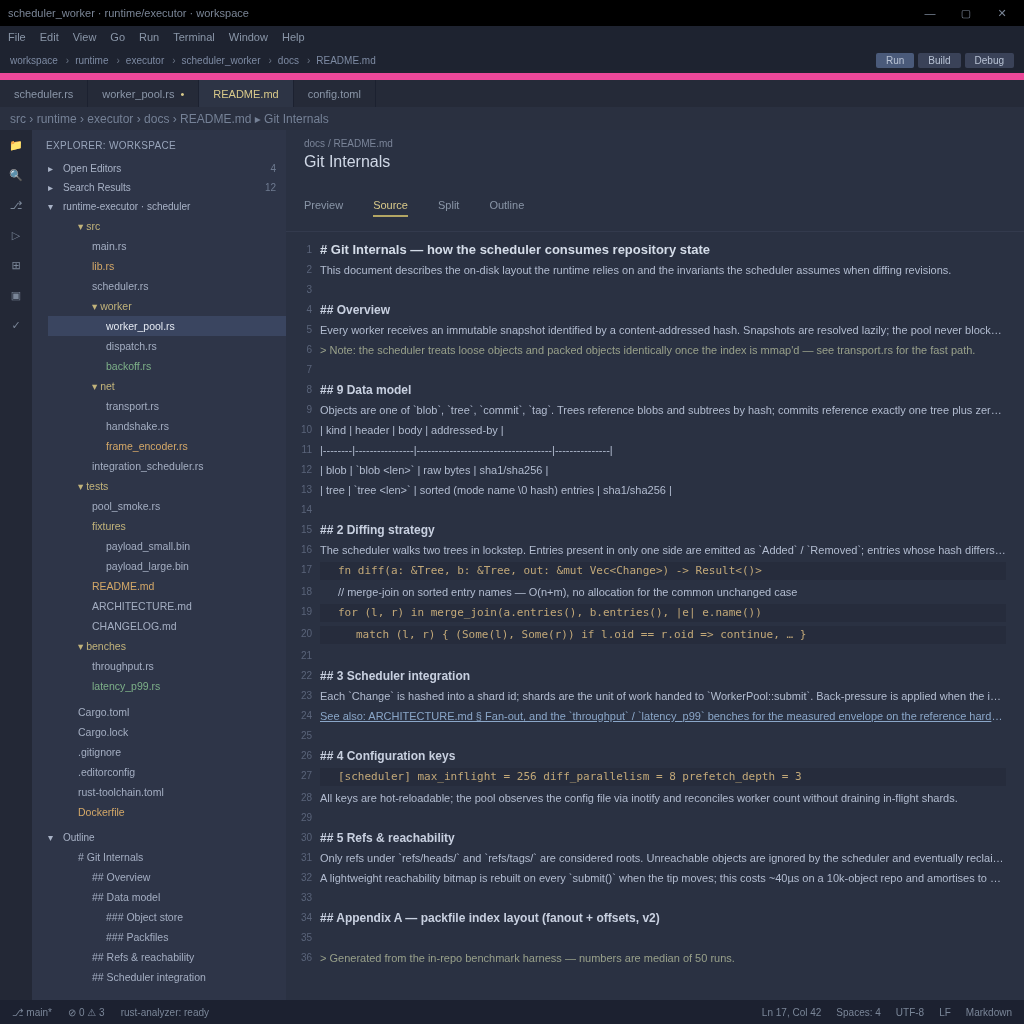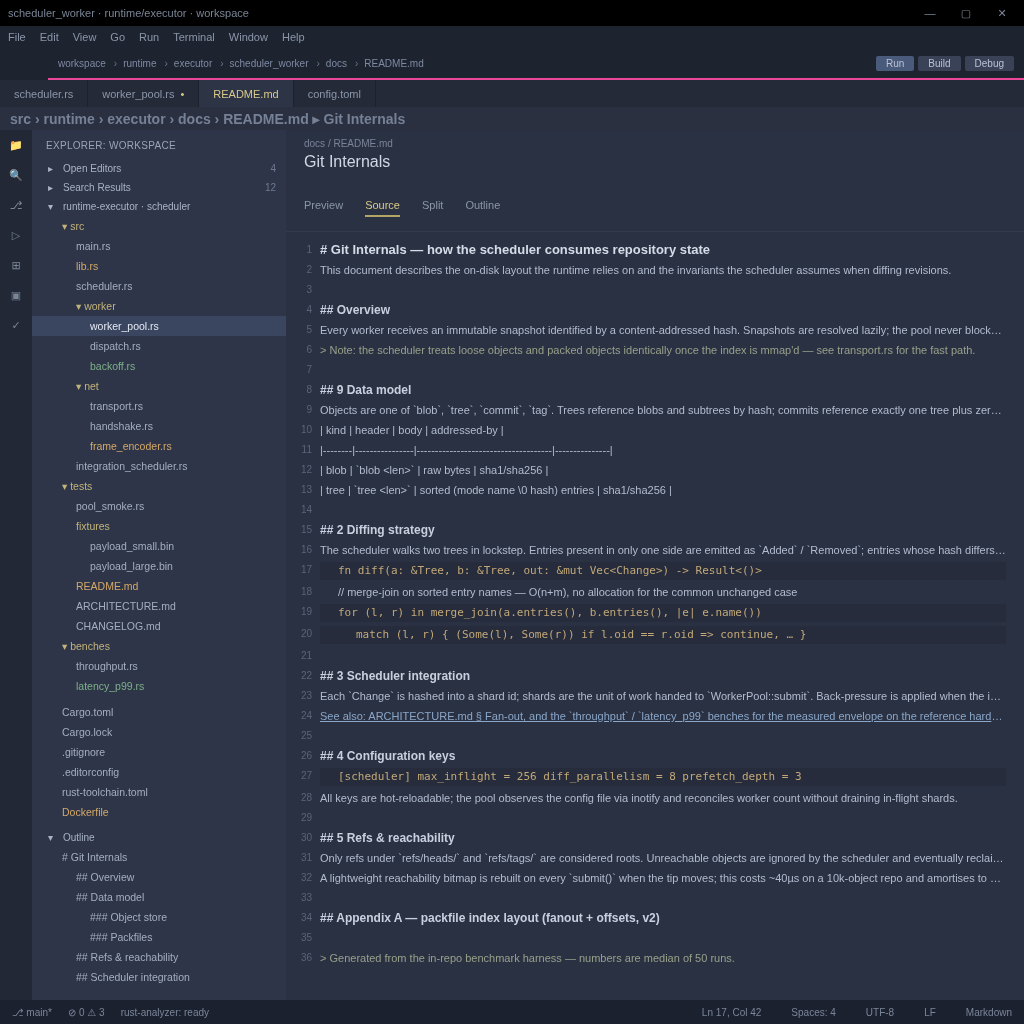--- a/index.html
+++ b/index.html
@@ -3,68 +3,68 @@
 <meta charset="utf-8">
 <style>
   * { margin: 0; padding: 0; box-sizing: border-box; font-family: 'Segoe UI', Tahoma, sans-serif; }
   html, body { width: 1024px; height: 1024px; overflow: hidden; background: #1e2330; color: #c0c8d4; font-size: 11px; }
   .titlebar { height: 26px; background: #000000; display: flex; align-items: center; padding: 5px 8px; }
   .titlebar .app-title { color: #7a8596; font-size: 11px; }
   .titlebar .right { margin-left: auto; display: flex; gap: 8px; }
   .win-btn { width: 28px; height: 20px; display: flex; align-items: center; justify-content: center; color: #7a8596; }
   .menubar { height: 22px; background: #1e2330; display: flex; align-items: center; padding: 0 8px; gap: 14px; }
   .menubar span { color: #8a96a8; font-size: 11px; cursor: default; }
-  .pathbar { height: 32px; background: #1e2330; border-bottom: 2px solid #ec4899; display: flex; align-items: center; padding: 0 10px; font-size: 10px; color: #6a7484; margin-left: 48px; }
+  .pathbar { height: 32px; background: #1e2330; border-bottom: 7px solid #ec4899; display: flex; align-items: center; padding: 0 10px; font-size: 10px; color: #6a7484; }
   .pathbar .crumb { margin-right: 8px; color: #7d8aa2; }
   .tabstrip { height: 28px; background: #252a38; display: flex; align-items: stretch; border-bottom: 1px solid #2a3040; }
   .tab { padding: 0 14px; display: flex; align-items: center; font-size: 11px; color: #8a96a8; border-right: 1px solid #1c2130; }
   .tab.active { background: #2d3445; color: #d8c98a; }
   .tab.dirty::after { content: '•'; margin-left: 6px; color: #d8c98a; }
-  .below-tabs { height: 22px; background: #2a3040; display: flex; align-items: center; padding: 0 10px; font-size: 14px; color: #758196; font-weight: bold; }
+  .below-tabs { height: 22px; background: #2a3040; display: flex; align-items: center; padding: 0 10px; font-size: 12px; color: #758196; }
   .main { display: flex; height: calc(1024px - 26px - 22px - 32px - 28px - 22px - 24px); }
   .activity { width: 32px; background: #232836; display: flex; flex-direction: column; align-items: center; padding-top: 6px; gap: 12px; }
   .activity .aicon { width: 18px; height: 18px; display: flex; align-items: center; justify-content: center; color: #7a8698; }
   .activity .aicon.active { color: #e0e6f0; }
   .sidebar { width: 254px; background: #2e3548; overflow-y: auto; padding: 6px 0 20px 0; }
   .sidebar::-webkit-scrollbar { width: 10px; }
   .sidebar::-webkit-scrollbar-thumb { background: #3a4258; }
   .side-title { font-size: 10px; color: #98a4ba; padding: 4px 10px 8px 14px; letter-spacing: 0.3px; text-transform: uppercase; }
   .side-section { font-size: 10px; color: #a8b2c6; padding: 4px 10px 4px 16px; display: flex; align-items: center; gap: 6px; cursor: default; }
   .side-section .chev { width: 9px; display: inline-block; }
-  .tree-item { font-size: 10.5px; color: #a4aec2; padding: 2px 10px 2px 30px; white-space: nowrap; overflow: hidden; text-overflow: ellipsis; cursor: default; line-height: 16px; }
+  .tree-item { font-size: 10.5px; color: #a4aec2; padding: 2px 10px 2px 30px; white-space: nowrap; overflow: hidden; text-overflow: ellipsis; cursor: default; line-height: 16px; margin-left: 16px; }
   .tree-item.d1 { padding-left: 44px; }
   .tree-item.d2 { padding-left: 58px; }
   .tree-item.folder { color: #c2b37a; }
   .tree-item.mod { color: #d4a868; }
   .tree-item.untracked { color: #7db088; }
   .tree-item.selected { background: #3a4560; color: #e4e9f2; }
   .tree-sep { height: 6px; }
   .editor { flex: 1; background: #2a3142; overflow-y: auto; position: relative; }
   .editor::-webkit-scrollbar { width: 10px; }
   .editor::-webkit-scrollbar-thumb { background: #3a4258; }
   .ed-header { padding: 8px 18px 10px 18px; border-bottom: 1px solid #333a4d; }
   .ed-subtitle { font-size: 10px; color: #7a8498; margin-bottom: 4px; }
   .ed-title { font-size: 16px; color: #d0d8e6; margin-bottom: 20px; }
-  .ed-tabs { display: flex; gap: 22px; font-size: 11px; margin-bottom: 4px; margin-top: 28px; }
+  .ed-tabs { display: flex; gap: 30px; font-size: 11px; margin-bottom: 4px; margin-top: 28px; }
   .ed-tab { color: #8a96a8; padding-bottom: 4px; cursor: default; }
   .ed-tab.active { color: #d8c98a; border-bottom: 2px solid #b3a664; }
   .ed-body { padding: 10px 18px 40px 8px; }
   .line { display: flex; align-items: flex-start; margin-bottom: 4px; min-height: 16px; }
   .gutter { width: 26px; text-align: right; padding-right: 8px; color: #5a647a; font-size: 10px; flex-shrink: 0; line-height: 16px; }
   .content { flex: 1; font-size: 11px; line-height: 16px; color: #b2bcd0; white-space: nowrap; overflow: hidden; text-overflow: ellipsis; }
   .content.h1 { font-size: 13px; color: #d4dce8; font-weight: 600; }
   .content.h2 { font-size: 12px; color: #c8d0e0; font-weight: 600; }
   .content.link { color: #8aa6c8; text-decoration: underline; }
   .content.quote { color: #98a08a; }
   .content.code { color: #c2a878; font-family: Consolas, monospace; background: #262c3c; padding: 1px 4px; }
   .content.indent1 { padding-left: 18px; }
   .content.indent2 { padding-left: 36px; }
   .statusbar { height: 24px; background: #1c2130; display: flex; align-items: center; padding: 0 12px; font-size: 10px; color: #7a8698; }
   .statusbar .sb-item { margin-right: 16px; }
-  .statusbar .right { margin-left: auto; display: flex; gap: 30px; }
+  .statusbar .right { margin-left: auto; display: flex; gap: 15px; }
   .top-right-buttons { margin-left: auto; display: flex; gap: 4px; }
   .sq-btn { background: #3a4258; color: #b8c2d4; padding: 2px 10px; font-size: 10px; border-radius: 2px; }
   .sq-btn.primary { background: #4a5a7a; }
 </style>
 </head>
 <body>
 
 <div class="titlebar">
   <span class="app-title">scheduler_worker · runtime/executor · workspace</span>
   <div class="right">

